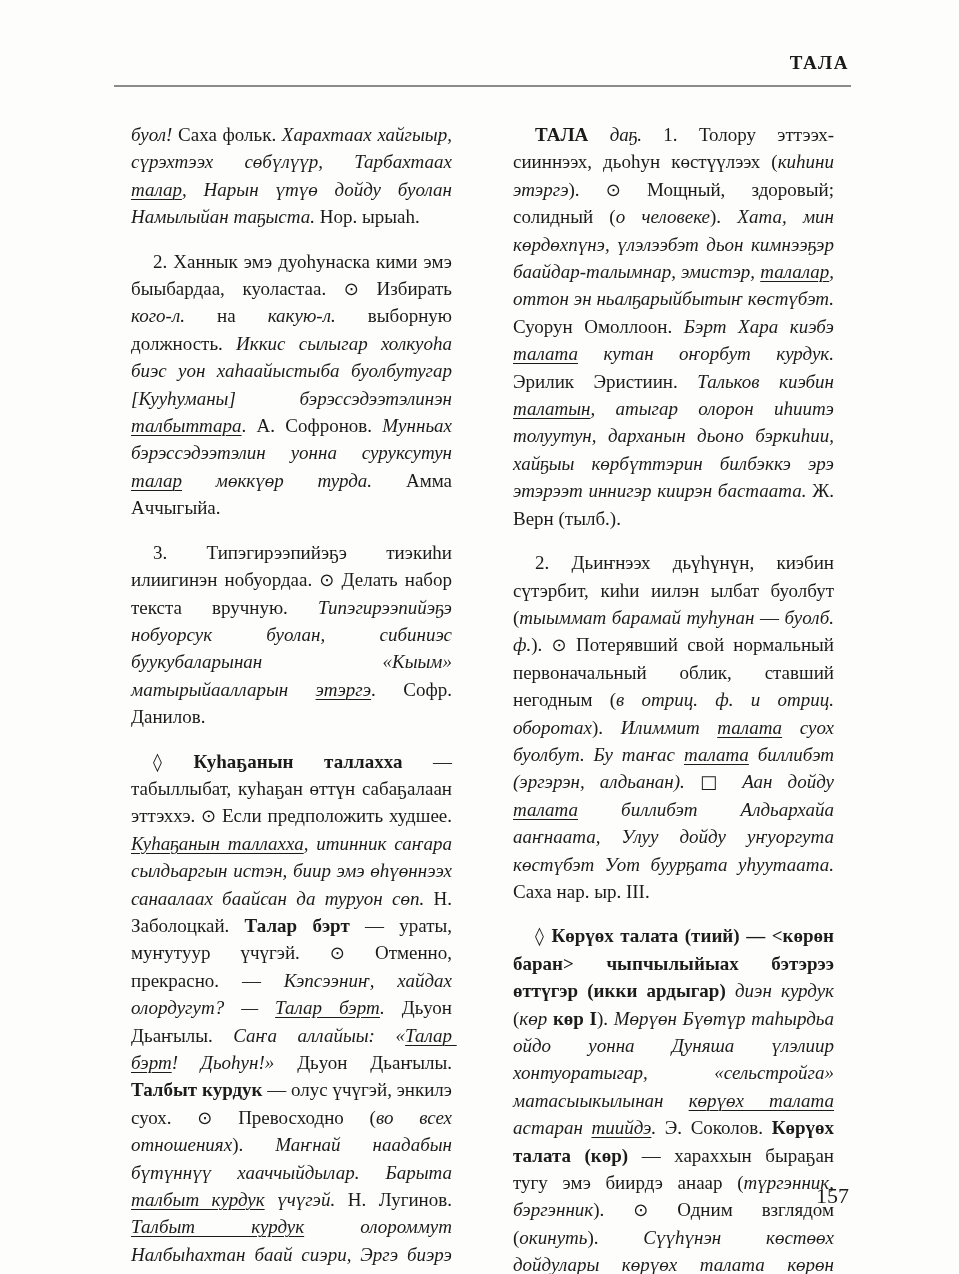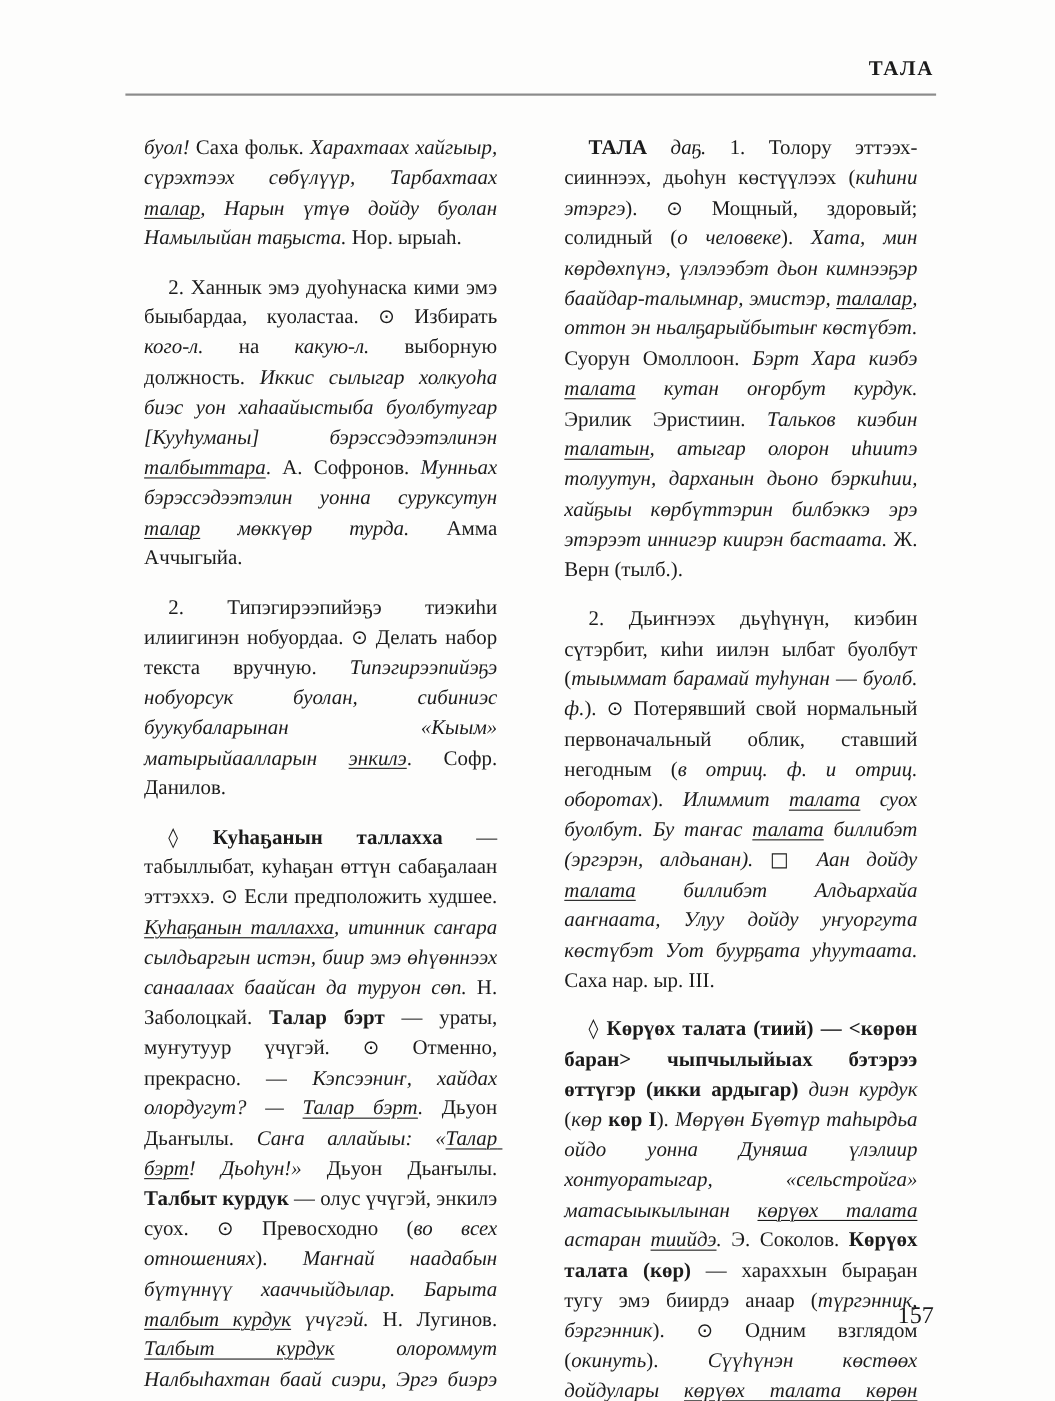--- a/index.html
+++ b/index.html
@@ -79,21 +79,21 @@
 <body>
 
 <div class="page">
   <div class="running-head">ТАЛА</div>
   <div class="head-rule"></div>
 
   <div class="content">
     <div class="col">
         <p class="para noindent"><span class="run it">буол! </span><span class="run">Саха фольк. </span><span class="run it">Харахтаах хайгыыр, сүрэхтээх сөбүлүүр, Тарбахтаах </span><span class="run it ul">талар</span><span class="run it">, Нарын үтүө дойду буолан Намылыйан таҕыста.</span><span class="run"> Нор. ырыаһ.</span></p>
         <p class="para"><span class="run">2. Ханнык эмэ дуоһунаска кими эмэ быыбардаа, куоластаа. </span><span class="run sym">⊙</span><span class="run"> Избирать </span><span class="run it">кого-л.</span><span class="run"> на </span><span class="run it">какую-л.</span><span class="run"> выборную должность. </span><span class="run it">Иккис сылыгар холкуоһа биэс уон хаһаайыстыба буолбутугар [Кууһуманы] бэрэссэдээтэлинэн </span><span class="run it ul">талбыттара</span><span class="run">. А. Софронов. </span><span class="run it">Мунньах бэрэссэдээтэлин уонна суруксутун </span><span class="run it ul">талар</span><span class="run it"> мөккүөр турда.</span><span class="run"> Амма Аччыгыйа.</span></p>
-        <p class="para"><span class="run">2. Типэгирээпийэҕэ тиэкиһи илиигинэн нобуордаа. </span><span class="run sym">⊙</span><span class="run"> Делать набор текста вручную. </span><span class="run it">Типэгирээпийэҕэ нобуорсук буолан, сибиниэс буукубаларынан «Кыым» матырыйаалларын </span><span class="run it ul">энкилэ</span><span class="run">. Софр. Данилов.</span></p>
+        <p class="para"><span class="run">3. Типэгирээпийэҕэ тиэкиһи илиигинэн нобуордаа. </span><span class="run sym">⊙</span><span class="run"> Делать набор текста вручную. </span><span class="run it">Типэгирээпийэҕэ нобуорсук буолан, сибиниэс буукубаларынан «Кыым» матырыйаалларын </span><span class="run it ul">этэргэ</span><span class="run">. Софр. Данилов.</span></p>
         <p class="para"><span class="run sym">◊ </span><span class="run bd">Куһаҕанын таллахха</span><span class="run"> — табыллыбат, куһаҕан өттүн сабаҕалаан эттэххэ. </span><span class="run sym">⊙</span><span class="run"> Если предположить худшее. </span><span class="run it ul">Куһаҕанын таллахха</span><span class="run it">, итинник саҥара сылдьаргын истэн, биир эмэ өһүөннээх санаалаах баайсан да туруон сөп.</span><span class="run"> Н. Заболоцкай. </span><span class="run bd">Талар бэрт</span><span class="run"> — ураты, муҥутуур үчүгэй. </span><span class="run sym">⊙</span><span class="run"> Отменно, прекрасно. — </span><span class="run it">Кэпсээниҥ, хайдах олордугут? — </span><span class="run it ul">Талар бэрт</span><span class="run it">.</span><span class="run"> Дьуон Дьаҥылы. </span><span class="run it">Саҥа аллайыы: «</span><span class="run it ul">Талар бэрт</span><span class="run it">! Дьоһун!»</span><span class="run"> Дьуон Дьаҥылы. </span><span class="run bd">Талбыт курдук</span><span class="run"> — олус үчүгэй, энкилэ суох. </span><span class="run sym">⊙</span><span class="run"> Превосходно (</span><span class="run it">во всех отношениях</span><span class="run">). </span><span class="run it">Маҥнай наадабын бүтүннүү хааччыйдылар. Барыта </span><span class="run it ul">талбыт курдук</span><span class="run it"> үчүгэй.</span><span class="run"> Н. Лугинов. </span><span class="run it ul">Талбыт курдук</span><span class="run it"> олороммут Налбыһахтан баай сиэри, Эргэ биэрэ охсоммут, Ити буолан таҕыстаҕа.</span><span class="run"> Күннүк Уурастыырап.</span></p>
       </div>
     <div class="col">
         <p class="para"><span class="run bd">ТАЛА</span><span class="run"> </span><span class="run it">даҕ.</span><span class="run"> 1. Толору эттээх-сииннээх, дьоһун көстүүлээх (</span><span class="run it">киһини этэргэ</span><span class="run">). </span><span class="run sym">⊙</span><span class="run"> Мощный, здоровый; солидный (</span><span class="run it">о человеке</span><span class="run">). </span><span class="run it">Хата, мин көрдөхпүнэ, үлэлээбэт дьон кимнээҕэр баайдар-талымнар, эмистэр, </span><span class="run it ul">талалар</span><span class="run it">, оттон эн ньалҕарыйбытыҥ көстүбэт.</span><span class="run"> Суорун Омоллоон. </span><span class="run it">Бэрт Хара киэбэ </span><span class="run it ul">талата</span><span class="run it"> кутан оҥорбут курдук.</span><span class="run"> Эрилик Эристиин. </span><span class="run it">Тальков киэбин </span><span class="run it ul">талатын</span><span class="run it">, атыгар олорон иһиитэ толуутун, дарханын дьоно бэркиһии, хайҕыы көрбүттэрин билбэккэ эрэ этэрээт иннигэр киирэн бастаата.</span><span class="run"> Ж. Верн (тылб.).</span></p>
         <p class="para"><span class="run">2. Дьиҥнээх дьүһүнүн, киэбин сүтэрбит, киһи иилэн ылбат буолбут (</span><span class="run it">тыыммат барамай туһунан</span><span class="run"> — </span><span class="run it">буолб. ф.</span><span class="run">). </span><span class="run sym">⊙</span><span class="run"> Потерявший свой нормальный первоначальный облик, ставший негодным (</span><span class="run it">в отриц. ф. и отриц. оборотах</span><span class="run">). </span><span class="run it">Илиммит </span><span class="run it ul">талата</span><span class="run it"> суох буолбут. Бу таҥас </span><span class="run it ul">талата</span><span class="run it"> биллибэт (эргэрэн, алдьанан).</span><span class="run"> </span><span class="run sym">□</span><span class="run"> </span><span class="run it">Аан дойду </span><span class="run it ul">талата</span><span class="run it"> биллибэт Алдьархайа ааҥнаата, Улуу дойду уҥуоргута көстүбэт Уот буурҕата уһуутаата.</span><span class="run"> Саха нар. ыр. III.</span></p>
         <p class="para"><span class="run sym">◊ </span><span class="run bd">Көрүөх талата (тиий) — &lt;көрөн баран&gt; чыпчылыйыах бэтэрээ өттүгэр (икки ардыгар)</span><span class="run"> </span><span class="run it">диэн курдук</span><span class="run"> (</span><span class="run it">көр</span><span class="run"> </span><span class="run bd">көр I</span><span class="run">). </span><span class="run it">Мөрүөн Бүөтүр таһырдьа ойдо уонна Дуняша үлэлиир хонтуоратыгар, «сельстройга» матасыыкылынан </span><span class="run it ul">көрүөх талата</span><span class="run it"> астаран </span><span class="run it ul">тиийдэ</span><span class="run it">.</span><span class="run"> Э. Соколов. </span><span class="run bd">Көрүөх талата (көр)</span><span class="run"> — хараххын быраҕан тугу эмэ биирдэ анаар (</span><span class="run it">түргэнник, бэргэнник</span><span class="run">). </span><span class="run sym">⊙</span><span class="run"> Одним взглядом (</span><span class="run it">окинуть</span><span class="run">). </span><span class="run it">Сүүһүнэн көстөөх дойдулары </span><span class="run it ul">көрүөх талата көрөн</span><span class="run it"> олорор.</span><span class="run"> С. Зверев.</span></p>
         <p class="para"><span class="run it">Ср. куһаҕан. </span><span class="run bd">тала</span><span class="run"> ‘мышцы’, </span><span class="run it">суох.</span><span class="run"> </span><span class="run bd">тал</span><span class="run"> ‘жир’.</span></p>
       </div>
   </div>
 

